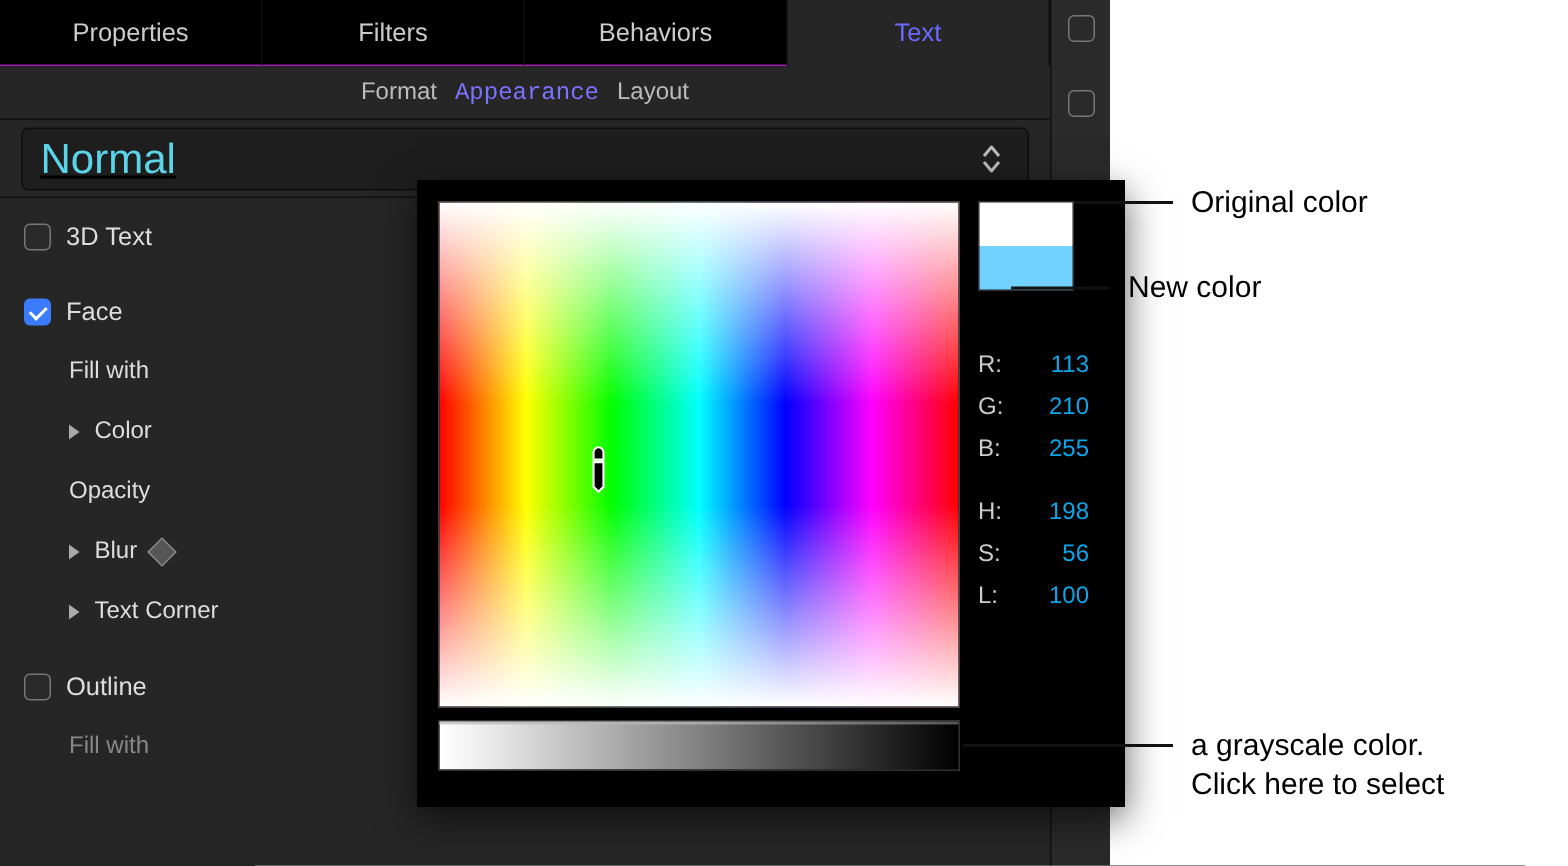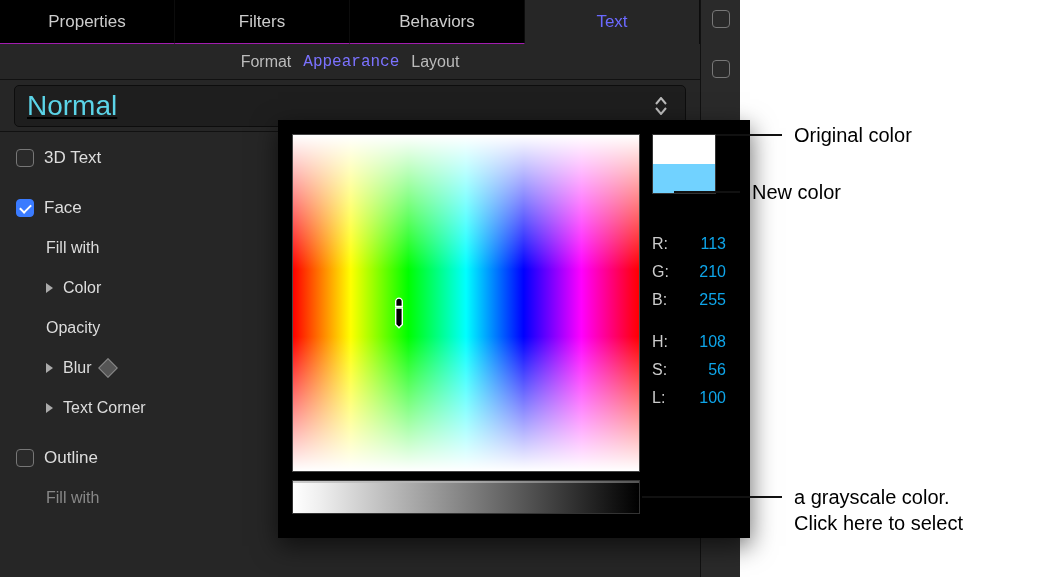--- a/index.html
+++ b/index.html
@@ -254,21 +254,21 @@
     </div>
     <div class="readout">
       <span class="lbl">R:</span>
       <span class="val">113</span>
       <span class="lbl">G:</span>
       <span class="val">210</span>
       <span class="lbl">B:</span>
       <span class="val">255</span>
       <span class="gap"></span>
       <span class="lbl">H:</span>
-      <span class="val">108</span>
+      <span class="val">198</span>
       <span class="lbl">S:</span>
       <span class="val">56</span>
       <span class="lbl">L:</span>
       <span class="val">100</span>
     </div>
   </div>
 </div>
 
 <div class="callout" style="left:794px; top:122px;">
   <div class="line" style="left:-78px; top:12px; width:66px;"></div>

